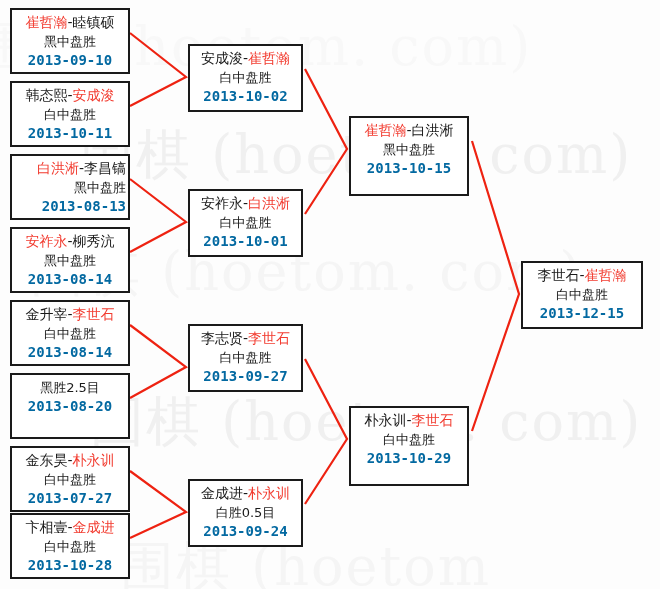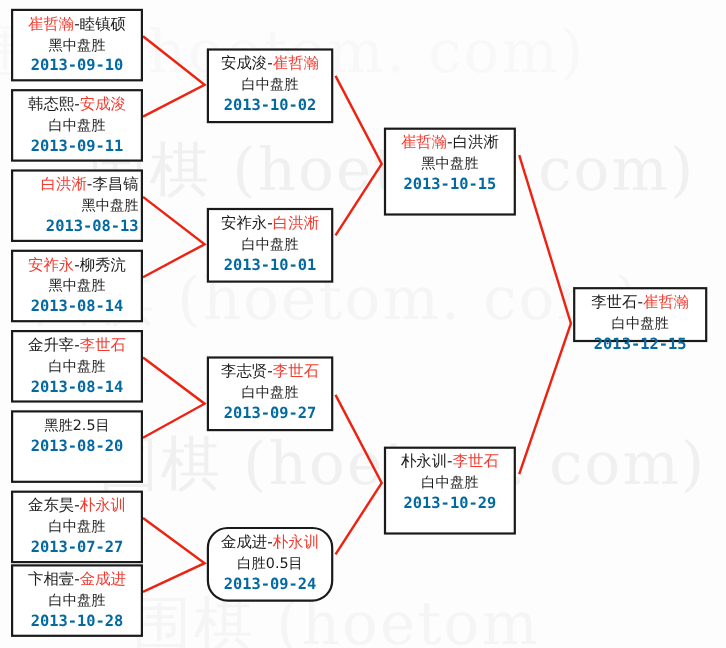--- a/index.html
+++ b/index.html
@@ -71,21 +71,21 @@
     line-height:18px;
     color:#0369a1;
     font-family:"DejaVu Sans Mono","Liberation Mono",monospace;
     letter-spacing:0px;
     white-space:nowrap;
     font-weight:bold;
   }
   .r1{width:120px;height:66px;}
   .r2{width:115px;height:68px;}
   .r3{width:120px;height:80px;}
-  .r4{width:122px;height:50px;}
+  .r4{width:122px;height:68px;}
 </style>
 </head>
 <body>
 
 <div id="bracket">
 
   <div class="wm-layer">
       <div class="wm faintest" style="left: -20px; top: 20px; font-size: 54px;">围棋 (hoetom. com)</div>
       <div class="wm" style="left: 80px; top: 128px; font-size: 54px;">围棋 (hoetom. com)</div>
       <div class="wm faint" style="left: 30px; top: 245px; font-size: 54px;">围棋 (hoetom. com)</div>
@@ -104,21 +104,21 @@
     </svg>
 
 <div class="match r1" style="left: 10px; top: 8px;">
       <div class="line-players"><span class="w">崔哲瀚</span><span class="sep">-</span><span>睦镇硕</span></div>
       <div class="line-result">黑中盘胜</div>
       <div class="line-date">2013-09-10</div>
     </div>
     <div class="match r1" style="left: 10px; top: 81px;">
       <div class="line-players"><span>韩态熙</span><span class="sep">-</span><span class="w">安成浚</span></div>
       <div class="line-result">白中盘胜</div>
-      <div class="line-date">2013-09-11</div>
+      <div class="line-date">2013-10-11</div>
     </div>
     <div class="match r1" style="left: 10px; top: 154px; text-align: right;">
       <div class="line-players"><span class="w">白洪淅</span><span class="sep">-</span><span>李昌镐</span></div>
       <div class="line-result">黑中盘胜</div>
       <div class="line-date">2013-08-13</div>
     </div>
     <div class="match r1" style="left: 10px; top: 227px;">
       <div class="line-players"><span class="w">安祚永</span><span class="sep">-</span><span>柳秀沆</span></div>
       <div class="line-result">黑中盘胜</div>
       <div class="line-date">2013-08-14</div>
@@ -150,21 +150,21 @@
     <div class="match r2" style="left: 188px; top: 189px;">
       <div class="line-players"><span>安祚永</span><span class="sep">-</span><span class="w">白洪淅</span></div>
       <div class="line-result">白中盘胜</div>
       <div class="line-date">2013-10-01</div>
     </div>
     <div class="match r2" style="left: 188px; top: 324px;">
       <div class="line-players"><span>李志贤</span><span class="sep">-</span><span class="w">李世石</span></div>
       <div class="line-result">白中盘胜</div>
       <div class="line-date">2013-09-27</div>
     </div>
-    <div class="match r2" style="left: 188px; top: 479px; border-radius: 19px;">
+    <div class="match r2" style="left: 188px; top: 479px;">
       <div class="line-players"><span>金成进</span><span class="sep">-</span><span class="w">朴永训</span></div>
       <div class="line-result">白胜0.5目</div>
       <div class="line-date">2013-09-24</div>
     </div>
     <div class="match r3" style="left: 349px; top: 116px;">
       <div class="line-players"><span class="w">崔哲瀚</span><span class="sep">-</span><span>白洪淅</span></div>
       <div class="line-result">黑中盘胜</div>
       <div class="line-date">2013-10-15</div>
     </div>
     <div class="match r3" style="left: 349px; top: 406px;">

